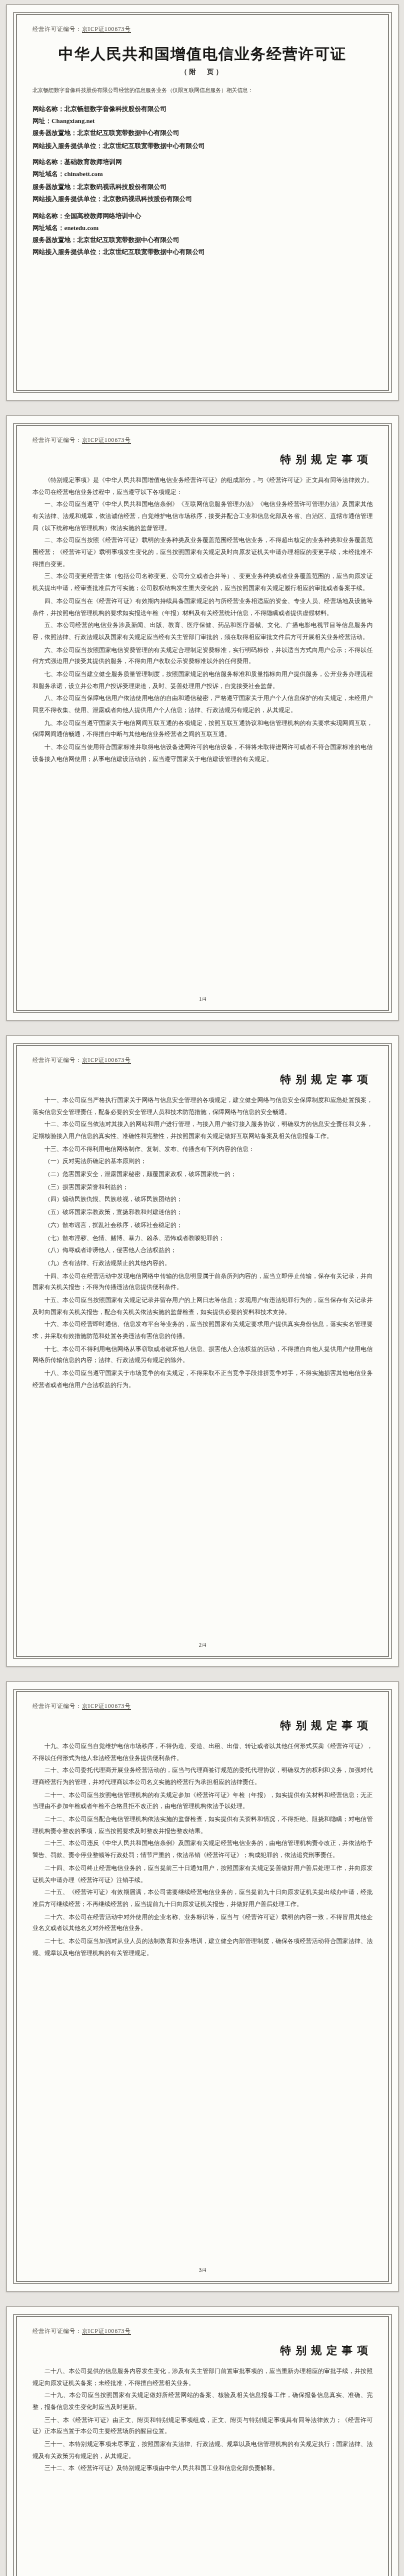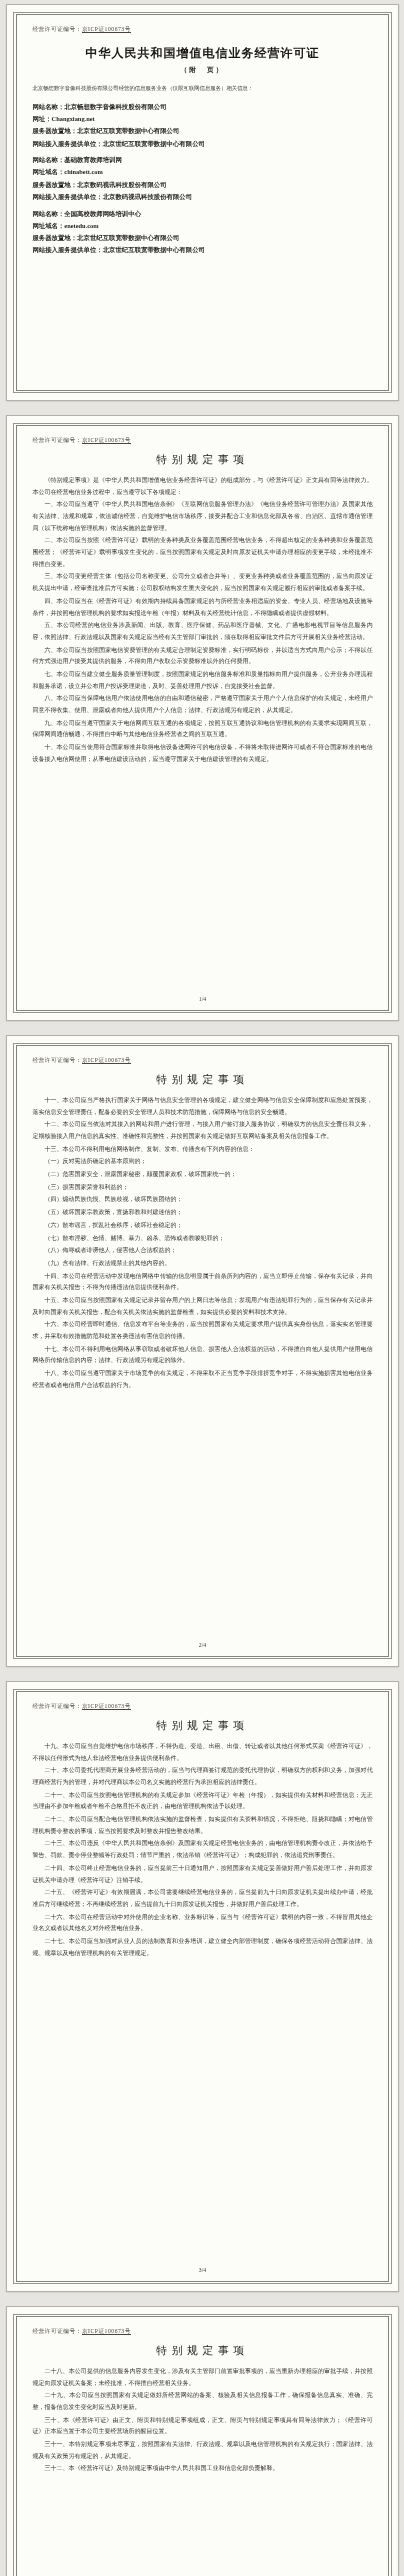--- a/index.html
+++ b/index.html
@@ -16,34 +16,34 @@
   }
   .frame{border:0.5px solid #97958f;height:100%;box-sizing:border-box;padding:1.5px;}
   .frame-inner{
     border:1px solid #84827c;height:100%;box-sizing:border-box;
     padding:10.3px 15.5px 8.2px 15.5px;display:flex;flex-direction:column;
   }
   .lic-header{font-size:5.7px;color:#4a463f;letter-spacing:0.5px;}
   .lic-no{border-bottom:0.5px solid #4a463f;padding-bottom:0.5px;}
   
   .cert-title{
-    font-size:12px;font-weight:bold;text-align:center;
+    font-size:15px;font-weight:bold;text-align:center;
     letter-spacing:1px;margin:11.3px 0 0 0;color:#191816;
   }
   .cert-subtitle{
     font-size:6.7px;font-weight:bold;text-align:center;
     letter-spacing:2.1px;margin:4.1px 0 0 0;color:#191816;
   }
   .cert-intro{font-size:5.4px;line-height:1.75;margin:9.3px 0 5.2px 0;color:#3a3731;text-align:justify;}
   .site-rows{margin-top:2.1px;}
   .site-row{font-size:6.4px;font-weight:bold;line-height:1.9;color:#201f1d;}
   .site-row.group-start{margin-top:4.6px;}
   
   .reg-title{
-    font-size:10.8px;font-weight:normal;text-align:center;
+    font-size:10.8px;font-weight:bold;text-align:right;
     letter-spacing:4.6px;margin:8.2px 0 8.2px 0;color:#1c1b19;
   }
   .reg-body{flex:0 1 auto;}
   .reg-para{
     font-size:6px;line-height:1.95;text-align:justify;
     text-indent:2em;margin:0 0 1px 0;color:#302e2a;
   }
   .page-footer{
     margin-top:auto;text-align:center;font-size:5.7px;color:#3c3a36;
     padding-top:5.2px;

